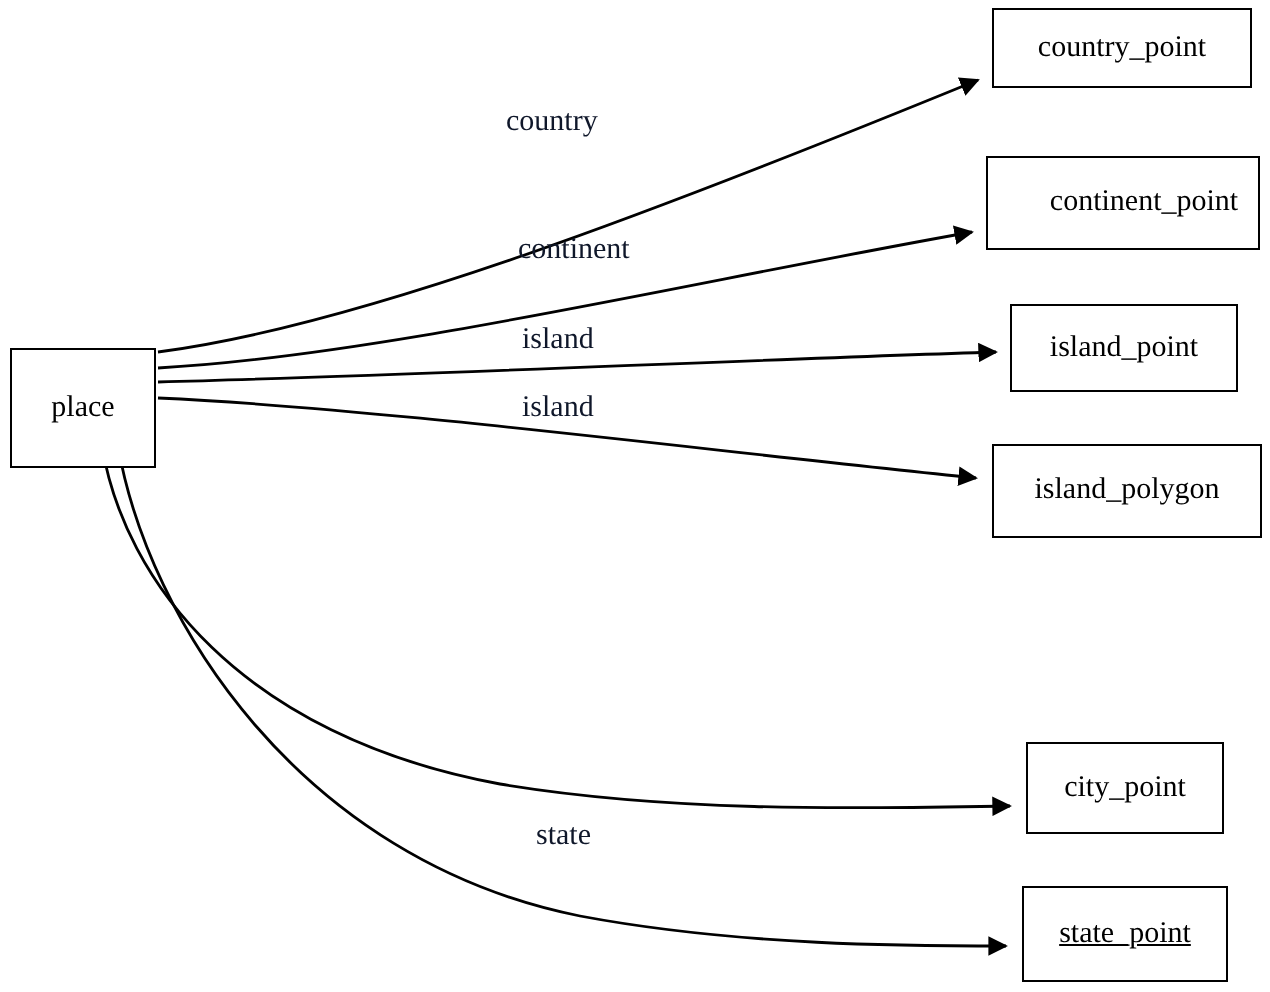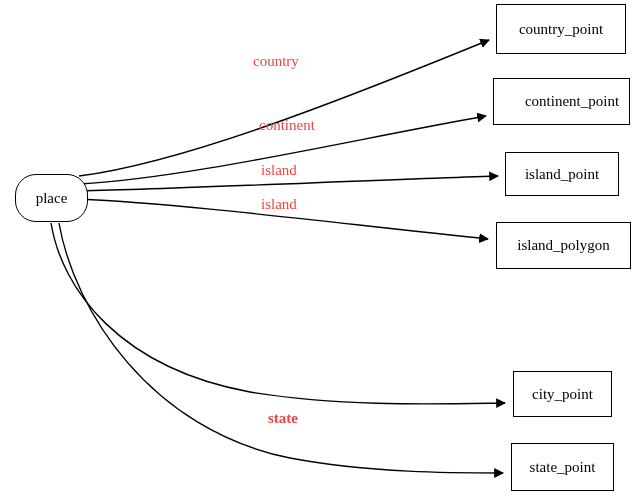--- a/index.html
+++ b/index.html
@@ -33,21 +33,21 @@
     font-family: "Liberation Serif", "DejaVu Serif", serif;
     font-size: 15px;
     color: #000000;
     white-space: nowrap;
     z-index: 2;
   }
   .edge-label {
     position: absolute;
     font-family: "Liberation Serif", "DejaVu Serif", serif;
     font-size: 15px;
-    color: #ef4444;
+    color: #0f172a;
     text-align: center;
     white-space: pre;
     line-height: 19px;
     z-index: 3;
     background: transparent;
   }
 </style>
 </head>
 <body>
 
@@ -68,52 +68,52 @@
       <path d="M 79,191 C 200,188 370,180 498,176" marker-end="url(#arrow)"></path>
 
       <path d="M 79,199 C 190,204 350,225 488,239" marker-end="url(#arrow)"></path>
 
       <path d="M 51,223 C 62,290 120,368 250,392 C 340,407 440,404 505,403" marker-end="url(#arrow)"></path>
 
       <path d="M 59,223 C 74,310 150,430 290,458 C 370,473 455,473 503,473" marker-end="url(#arrow)"></path>
     </g>
   </svg>
 
-  <div class="node-box" style="left:15px; top:174px; width:73px; height:48px;border-radius:21px;">
+  <div class="node-box" style="left:5px; top:174px; width:73px; height:60px;">
     <span>place</span>
   </div>
 
-  <div class="node-box" style="left:496px; top:4px; width:130px; height:50px;">
+  <div class="node-box" style="left:496px; top:4px; width:130px; height:40px;">
     <span>country_point</span>
   </div>
 
   <div class="node-box" style="left:493px; top:78px; width:137px; height:47px;padding-left:21px;">
     <span>continent_point</span>
   </div>
 
   <div class="node-box" style="left:505px; top:152px; width:114px; height:44px;justify-content:center;">
     <span>island_point</span>
   </div>
 
   <div class="node-box" style="left:496px; top:222px; width:135px; height:47px;">
     <span>island_polygon</span>
   </div>
 
   <div class="node-box" style="left:513px; top:371px; width:99px; height:46px;">
     <span>city_point</span>
   </div>
 
-  <div class="node-box" style="left:511px; top:443px; width:103px; height:48px;">
+  <div class="node-box" style="left:511px; top:443px; width:103px; height:48px;text-decoration:underline;">
     <span>state_point</span>
   </div>
 
   <div class="edge-label" style="left:253px; top:52px;">country</div>
 
   <div class="edge-label" style="left:247px; top:116px;margin-left:12px;">continent</div>
 
   <div class="edge-label" style="left:261px; top:161px;">island</div>
 
   <div class="edge-label" style="left:261px; top:195px;">island</div>
 
 
-  <div class="edge-label" style="left:268px; top:409px;font-weight:bold;">state</div>
+  <div class="edge-label" style="left:268px; top:409px;">state</div>
 
 </div>
 
 </body></html>

